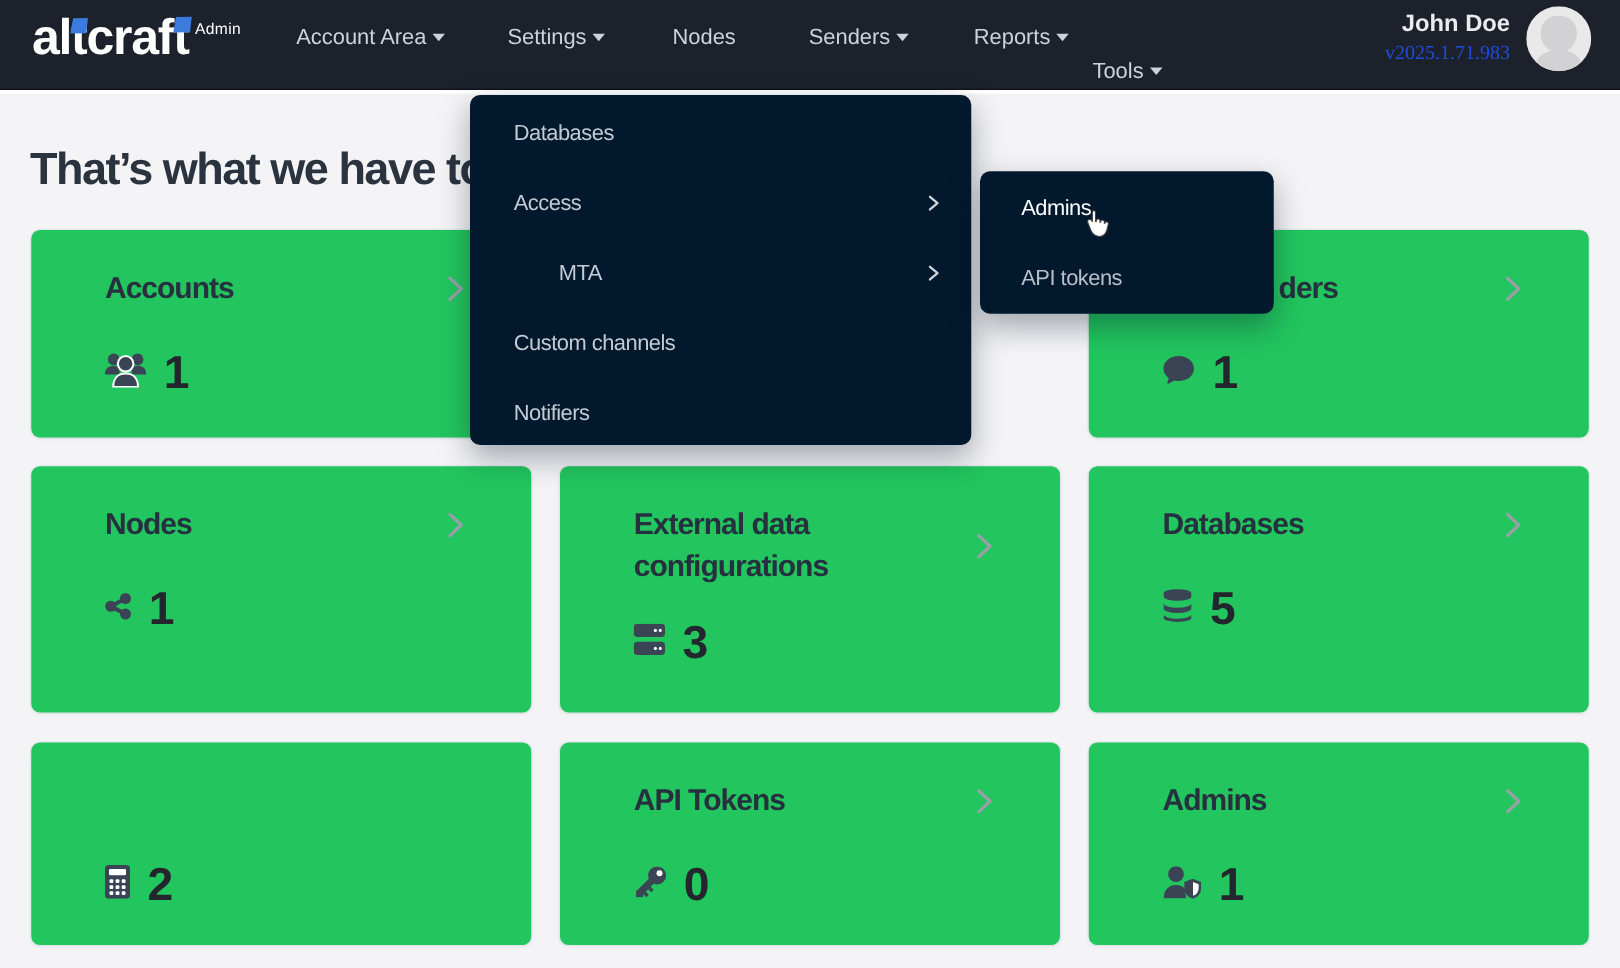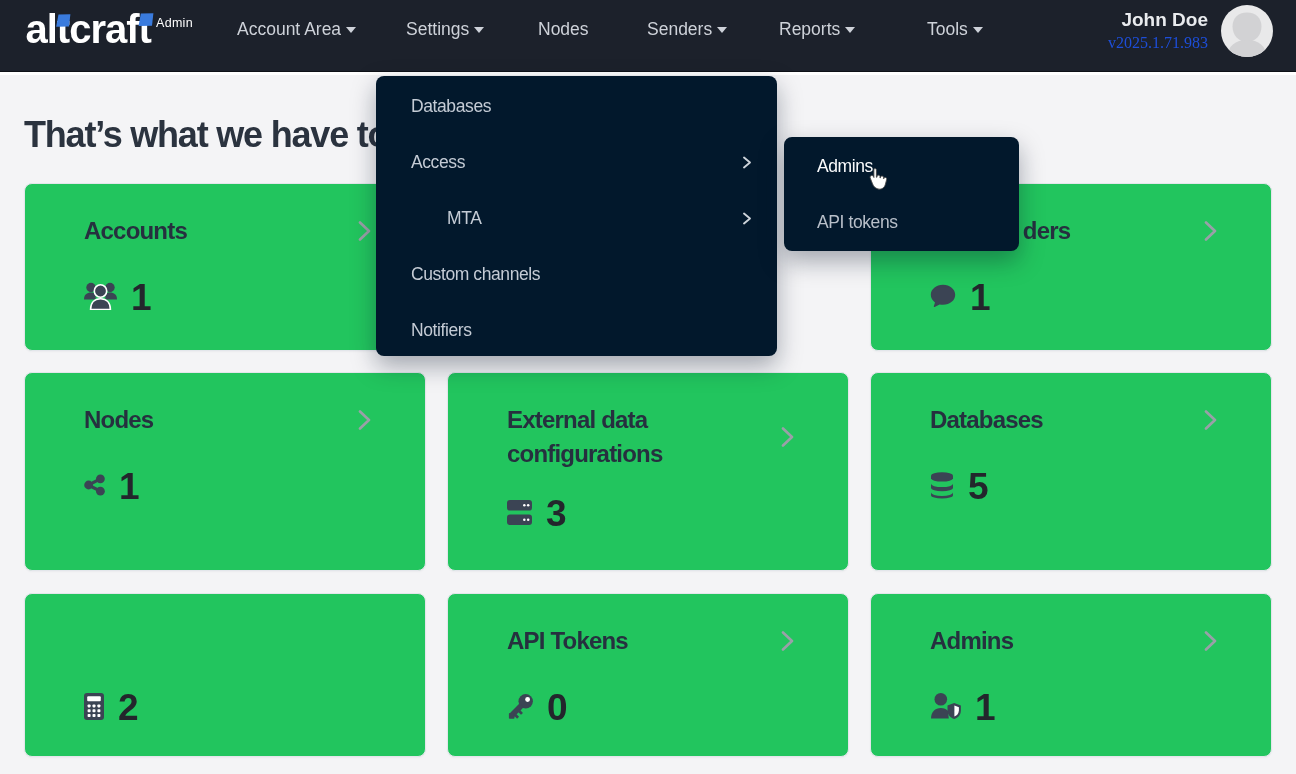--- a/index.html
+++ b/index.html
@@ -205,21 +205,21 @@
       <polygon points="33.5,0.3 45.4,0 44,12.3 31.2,12.5" fill="#3a7bdd" transform="translate(0,14.3)"></polygon>
       <polygon points="115.8,0.3 128.4,0 127,12.5 113.6,12.7" fill="#3a7bdd" transform="translate(0,13.3)"></polygon>
       <text x="131" y="27" font-family="Liberation Sans, sans-serif" font-size="12.5" letter-spacing="0.3" fill="#ffffff">Admin</text>
     </svg>
   </div>
   <div class="navitem" style="left:237px;">Account Area<span class="caret"></span></div>
   <div class="navitem" style="left:406px;">Settings<span class="caret"></span></div>
   <div class="navitem" style="left:538px;">Nodes</div>
   <div class="navitem" style="left:647px;">Senders<span class="caret"></span></div>
   <div class="navitem" style="left:779px;">Reports<span class="caret"></span></div>
-  <div class="navitem" style="left:927px;">Tools<span class="caret"></span></div>
+  <div class="navitem" style="left:874px;margin-top:27px;">Tools<span class="caret"></span></div>
   <div id="userblock">
     <div id="username">John Doe</div>
     <div id="userver">v2025.1.71.983</div>
   </div>
   <div id="avatar">
     <svg width="52" height="52" viewBox="0 0 52 52">
       <defs>
           <clipPath id="avc">
             <circle cx="26" cy="26" r="26"></circle>
           </clipPath>

